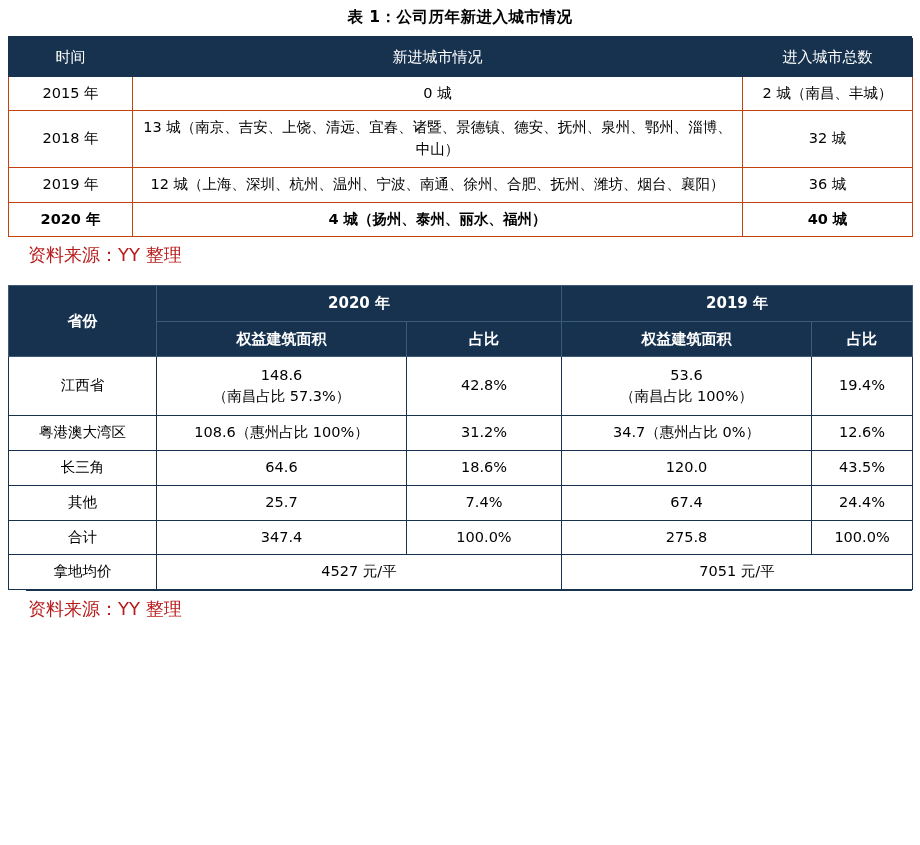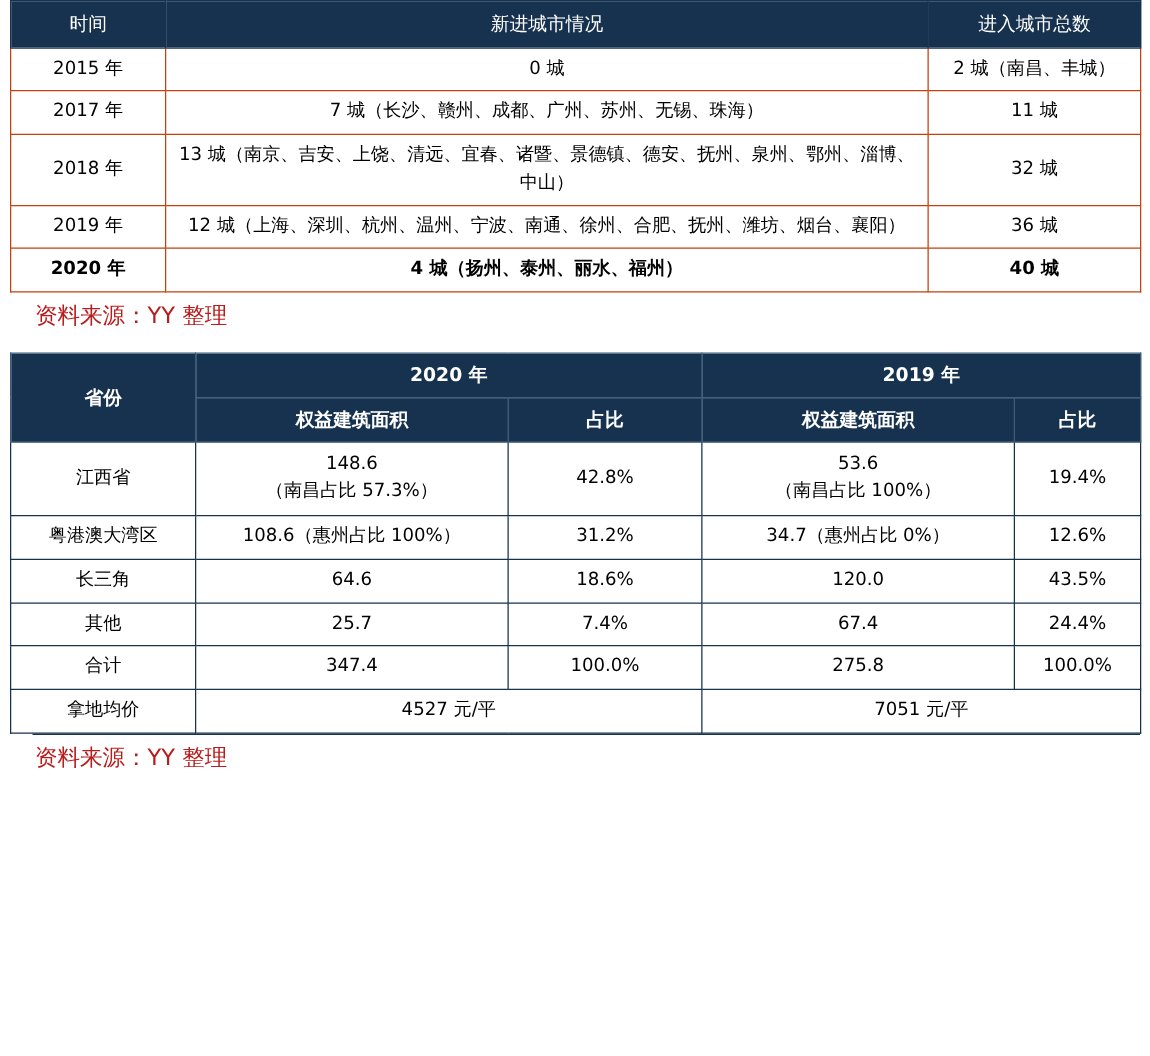--- a/index.html
+++ b/index.html
@@ -87,44 +87,40 @@
   .t2 .row-tall td { height: 46px; }
   .two-line { line-height: 1.45; }
   .title-wrap { width: 904px; margin: 0 auto; }
 </style>
 </head>
 <body>
 
 <div class="page">
 
   <div class="title-wrap">
+    <div class="tbl-title">表 1：公司历年新进入城市情况</div>
 
     <table class="t1">
       <colgroup>
         <col style="width:124px">
         <col style="width:610px">
         <col style="width:170px">
       </colgroup>
       <thead>
         <tr>
           <th>时间</th>
           <th>新进城市情况</th>
           <th>进入城市总数</th>
         </tr>
       </thead>
       <tbody>
         <tr>
           <td>2015 年</td>
           <td>0 城</td>
           <td class="two-line">2 城（南昌、丰城）</td>
-        </tr>
-        <tr>
-          <td>2017 年</td>
-          <td>7 城（长沙、赣州、成都、广州、苏州、无锡、珠海）</td>
-          <td>11 城</td>
         </tr>
         <tr>
           <td>2018 年</td>
           <td>13 城（南京、吉安、上饶、清远、宜春、诸暨、景德镇、德安、抚州、泉州、鄂州、淄博、中山）</td>
           <td>32 城</td>
         </tr>
         <tr>
           <td>2019 年</td>
           <td>12 城（上海、深圳、杭州、温州、宁波、南通、徐州、合肥、抚州、潍坊、烟台、襄阳）</td>
           <td>36 城</td>

